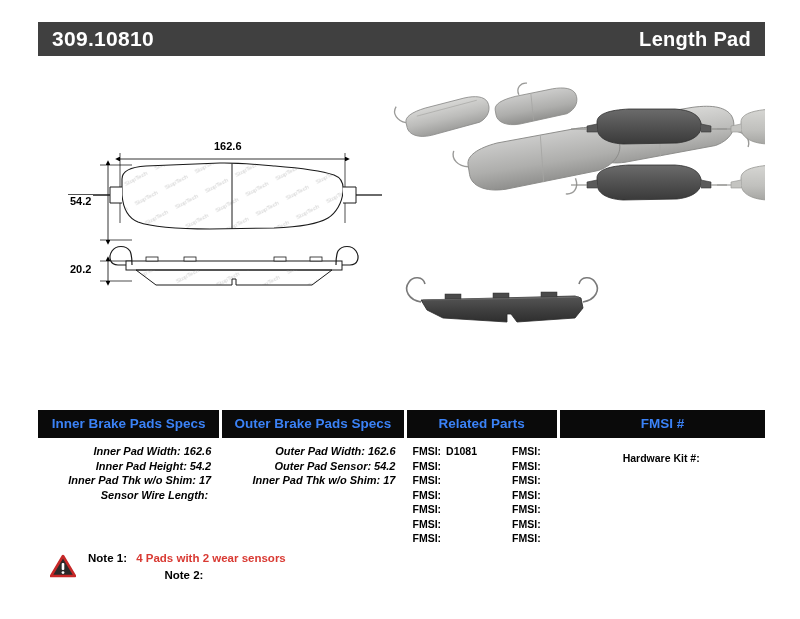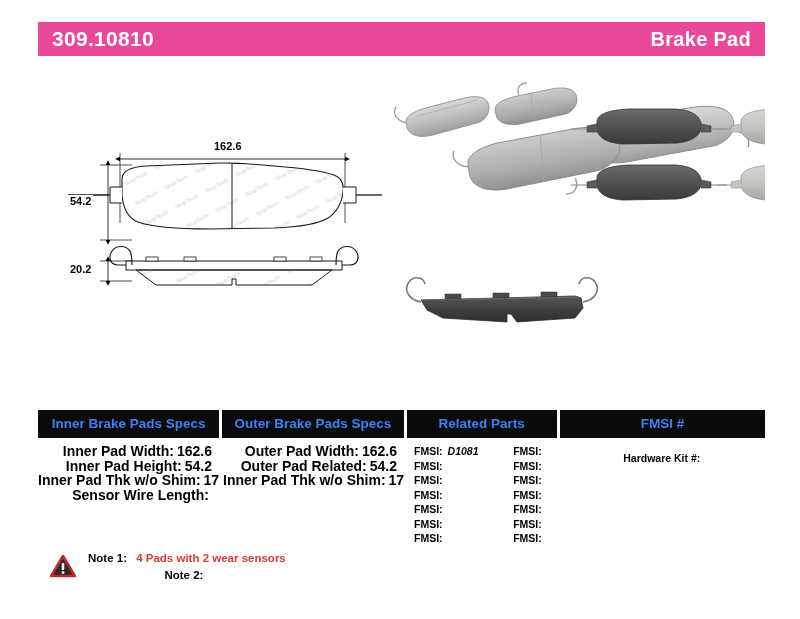--- a/index.html
+++ b/index.html
@@ -16,21 +16,21 @@
     overflow: hidden;
   }
 
   
   #title-bar {
     position: absolute;
     left: 38px;
     top: 22px;
     width: 727px;
     height: 34px;
-    background: #ec4899;
+    background: #404040;
     display: flex;
     align-items: center;
     justify-content: space-between;
     padding: 0 14px;
     box-sizing: border-box;
   }
   #title-bar .part-number {
     color: #ffffff;
     font-size: 21px;
     font-weight: bold;
@@ -100,39 +100,40 @@
   }
   .body-cell { box-sizing: border-box; }
 
   .spec-list {
     list-style: none;
     margin: 0;
     padding: 0 8px 0 0;
     text-align: right;
   }
   .spec-list li {
-    font-size: 14px;
+    font-size: 11px;
     font-weight: bold;
     line-height: 14.5px;
     white-space: nowrap;
+    font-style: italic;
   }
   .spec-list li .spec-value { margin-left: 3px; }
 
   .fmsi-grid {
     display: flex;
     padding-left: 6px;
   }
   .fmsi-col { width: 50%; }
   .fmsi-col .fmsi-row {
     font-size: 10.5px;
     font-weight: bold;
     line-height: 14.5px;
     white-space: nowrap;
   }
-  .fmsi-row .fmsi-value { margin-left: 5px; font-style: italic; }
+  .fmsi-row .fmsi-value { margin-left: 5px; }
 
   .related-list {
     padding-left: 8px;
     margin-top: 7px;
   }
   .related-list .related-row {
     font-size: 10.5px;
     font-weight: bold;
     line-height: 14.5px;
     white-space: nowrap;
@@ -161,21 +162,21 @@
     white-space: nowrap;
   }
   .note-label { color: #000; }
   .note-text  { margin-left: 6px; }
 </style>
 </head>
 <body>
 
 <div id="title-bar">
   <span class="part-number">309.10810</span>
-  <span class="product-type">Brake Pad</span>
+  <span class="product-type">Length Pad</span>
 </div>
 
 <div id="drawing-area">
   <svg width="330" height="170" viewBox="0 0 330 170">
     <defs>
       <marker id="arrL" markerWidth="7" markerHeight="6" refX="6" refY="3" orient="auto">
         <path d="M6,0 L0,3 L6,6 z" fill="#000"></path>
       </marker>
       <marker id="arrR" markerWidth="7" markerHeight="6" refX="1" refY="3" orient="auto">
         <path d="M1,0 L7,3 L1,6 z" fill="#000"></path>
@@ -364,21 +365,21 @@
           <li><span class="spec-label">Inner Pad Width:</span><span class="spec-value">162.6</span></li>
           <li><span class="spec-label">Inner Pad Height:</span><span class="spec-value">54.2</span></li>
           <li><span class="spec-label">Inner Pad Thk w/o Shim:</span><span class="spec-value">17</span></li>
           <li><span class="spec-label">Sensor Wire Length:</span><span class="spec-value"></span></li>
         </ul>
     </div>
 
     <div class="body-cell col-outer">
       <ul class="spec-list" id="outer-spec-list">
           <li><span class="spec-label">Outer Pad Width:</span><span class="spec-value">162.6</span></li>
-          <li><span class="spec-label">Outer Pad Related:</span><span class="spec-value">54.2</span></li>
+          <li><span class="spec-label">Outer Pad Sensor:</span><span class="spec-value">54.2</span></li>
           <li><span class="spec-label">Inner Pad Thk w/o Shim:</span><span class="spec-value">17</span></li>
         </ul>
     </div>
 
     <div class="body-cell col-fmsi">
       <div class="fmsi-grid">
         <div class="fmsi-col" id="fmsi-left-col">
             <div class="fmsi-row"><span>FMSI:</span><span class="fmsi-value">D1081</span></div>
             <div class="fmsi-row"><span>FMSI:</span><span class="fmsi-value"></span></div>
             <div class="fmsi-row"><span>FMSI:</span><span class="fmsi-value"></span></div>

